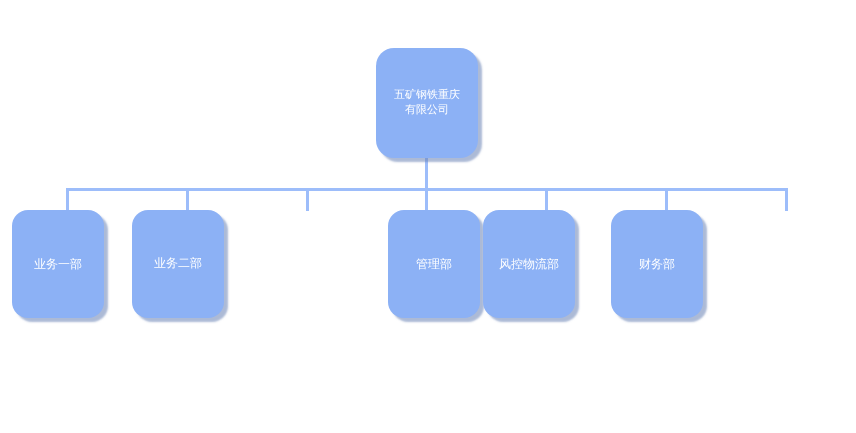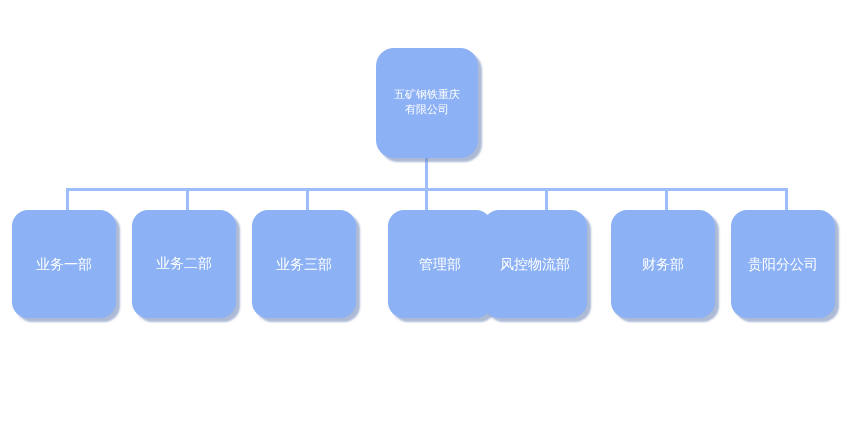--- a/index.html
+++ b/index.html
@@ -57,23 +57,23 @@
     top: 48px;
     width: 102px;
     height: 110px;
     border-radius: 18px;
     font-size: 11px;
     padding: 0 8px;
   }
 
   .node-child {
     top: 210px;
-    width: 104px;
+    width: 92px;
     height: 108px;
-    font-size: 14px;
+    font-size: 12px;
     padding: 0 6px;
   }
 
   .node-label {
     display: block;
     white-space: pre-line;
     text-align: center;
   }
 </style>
 </head>
@@ -100,29 +100,23 @@
     <span class="node-label">五矿钢铁重庆
 有限公司</span>
   </div>
 
   <div class="node node-child" style="left:12px;">
     <span class="node-label">业务一部</span>
   </div>
   <div class="node node-child" style="left:132px;font-family:Liberation Mono, monospace;">
     <span class="node-label">业务二部</span>
   </div>
-  <div class="node node-child" style="left:252px;">
-    <span class="node-label">业务三部</span>
-  </div>
   <div class="node node-child" style="left:371px;margin-left:17px;">
     <span class="node-label">管理部</span>
   </div>
   <div class="node node-child" style="left:483px;">
     <span class="node-label">风控物流部</span>
   </div>
   <div class="node node-child" style="left:611px;">
     <span class="node-label">财务部</span>
   </div>
-  <div class="node node-child" style="left:731px;">
-    <span class="node-label">贵阳分公司</span>
-  </div>
 
 </div>
 
 </body></html>

